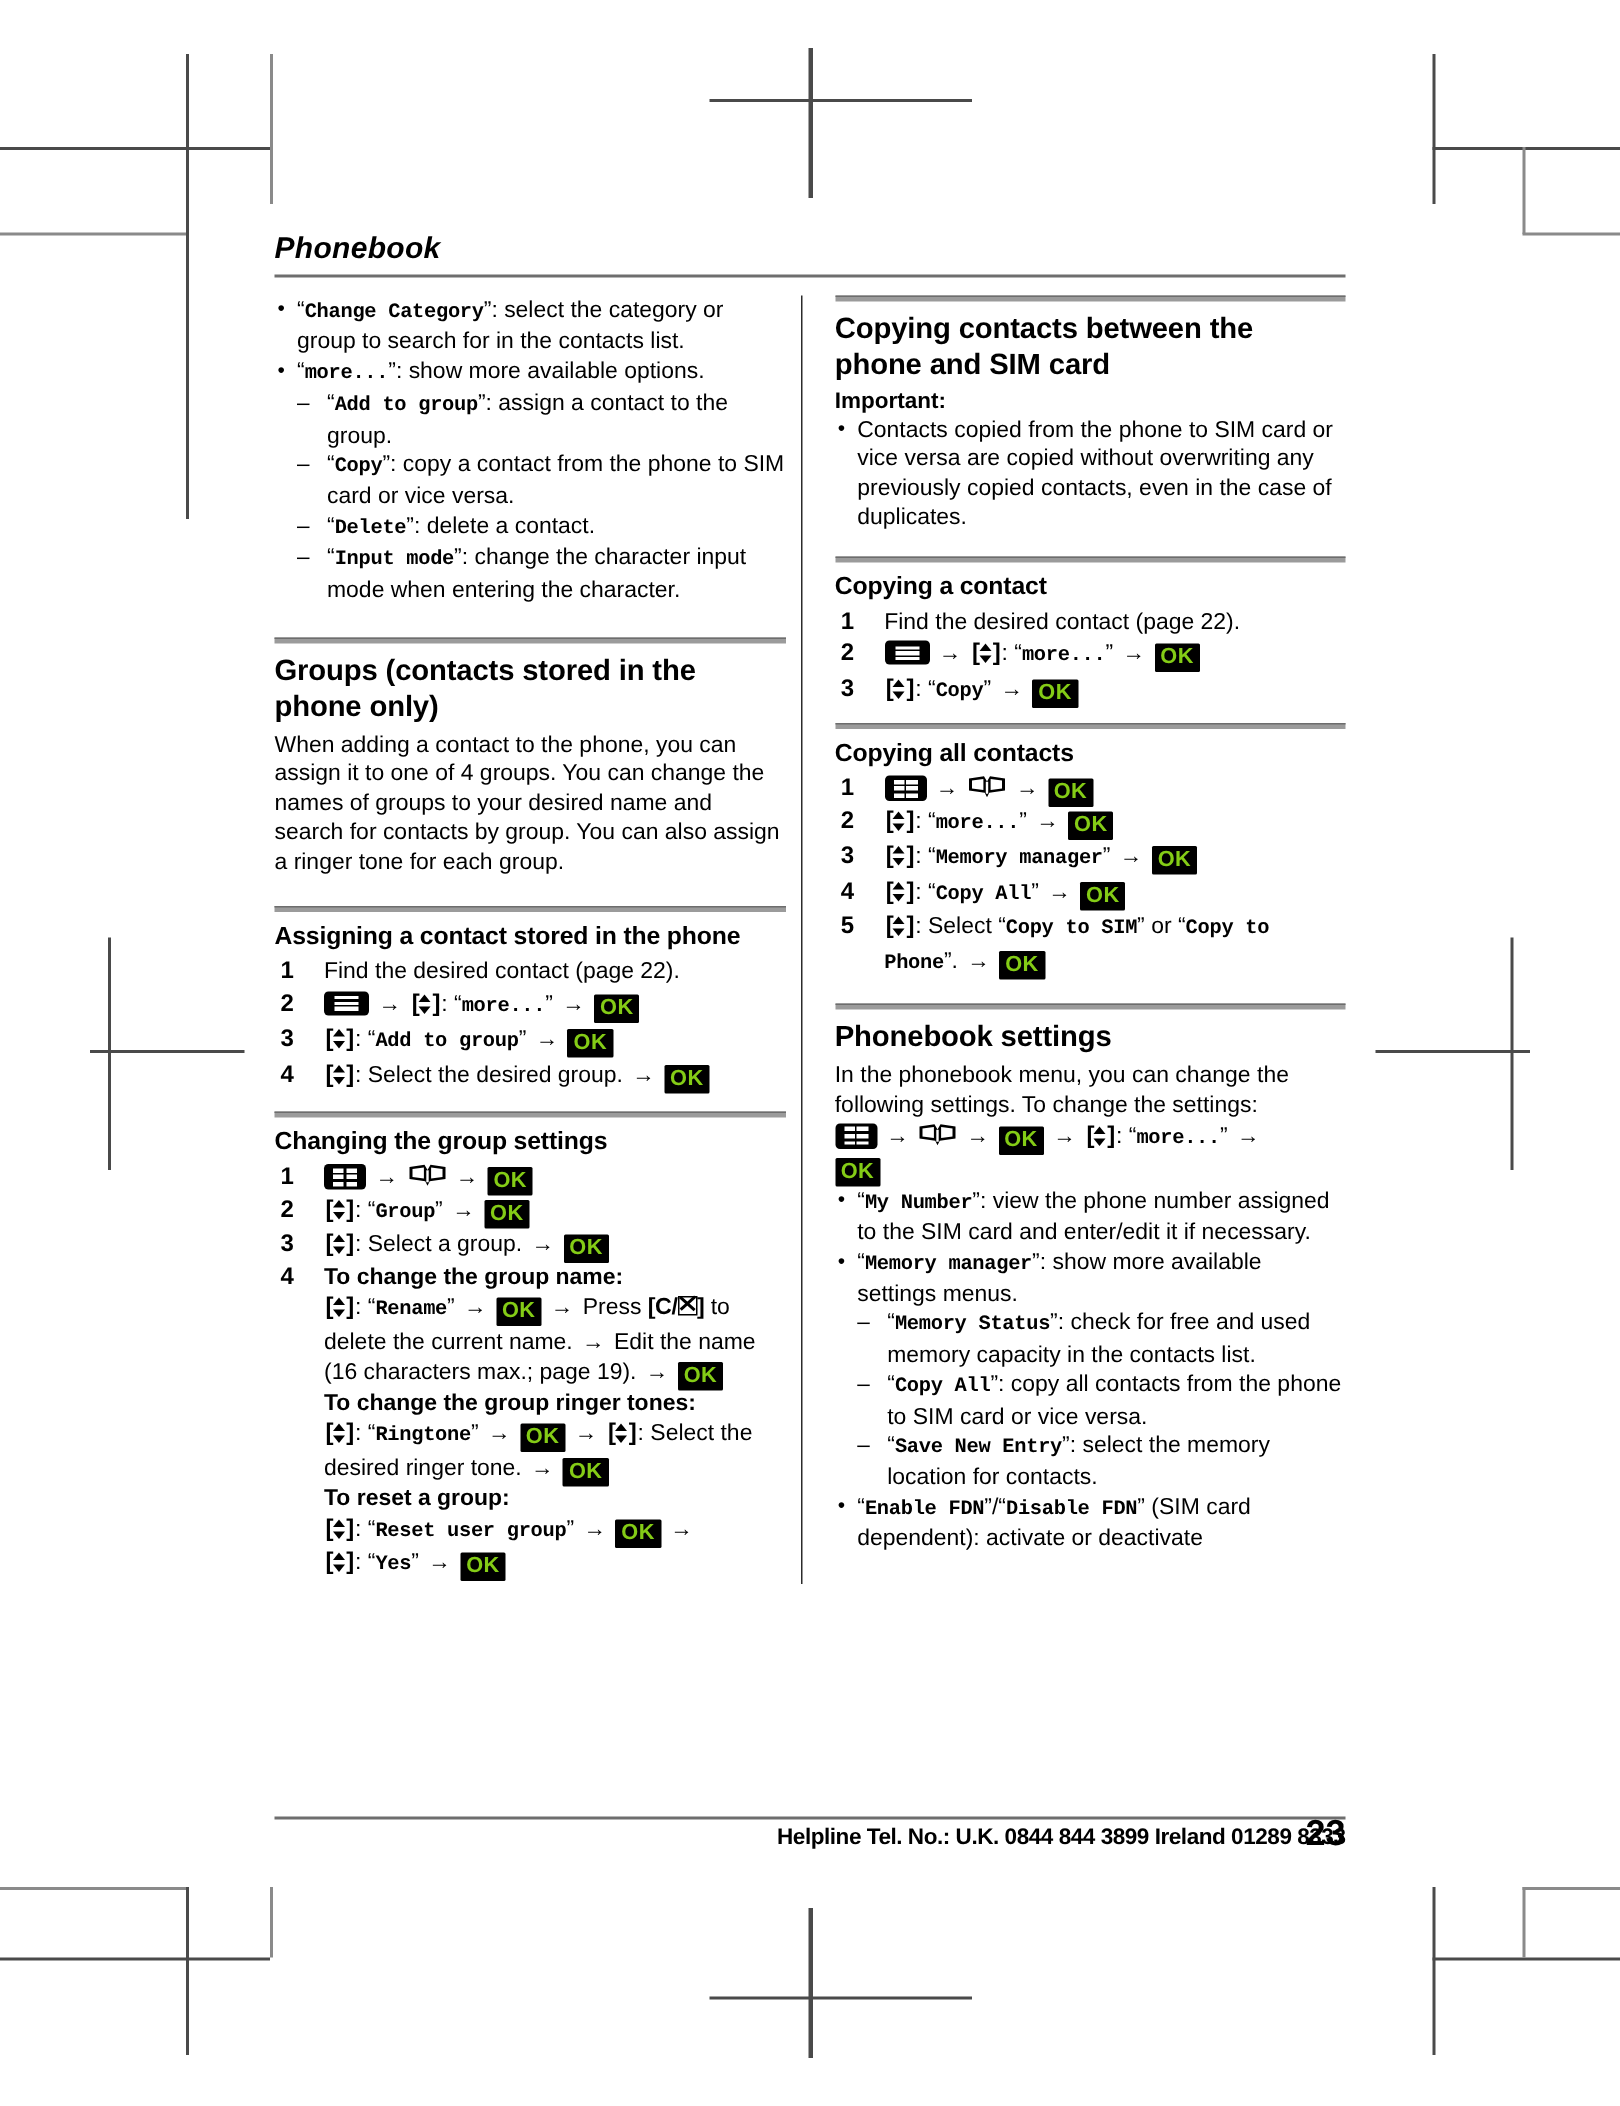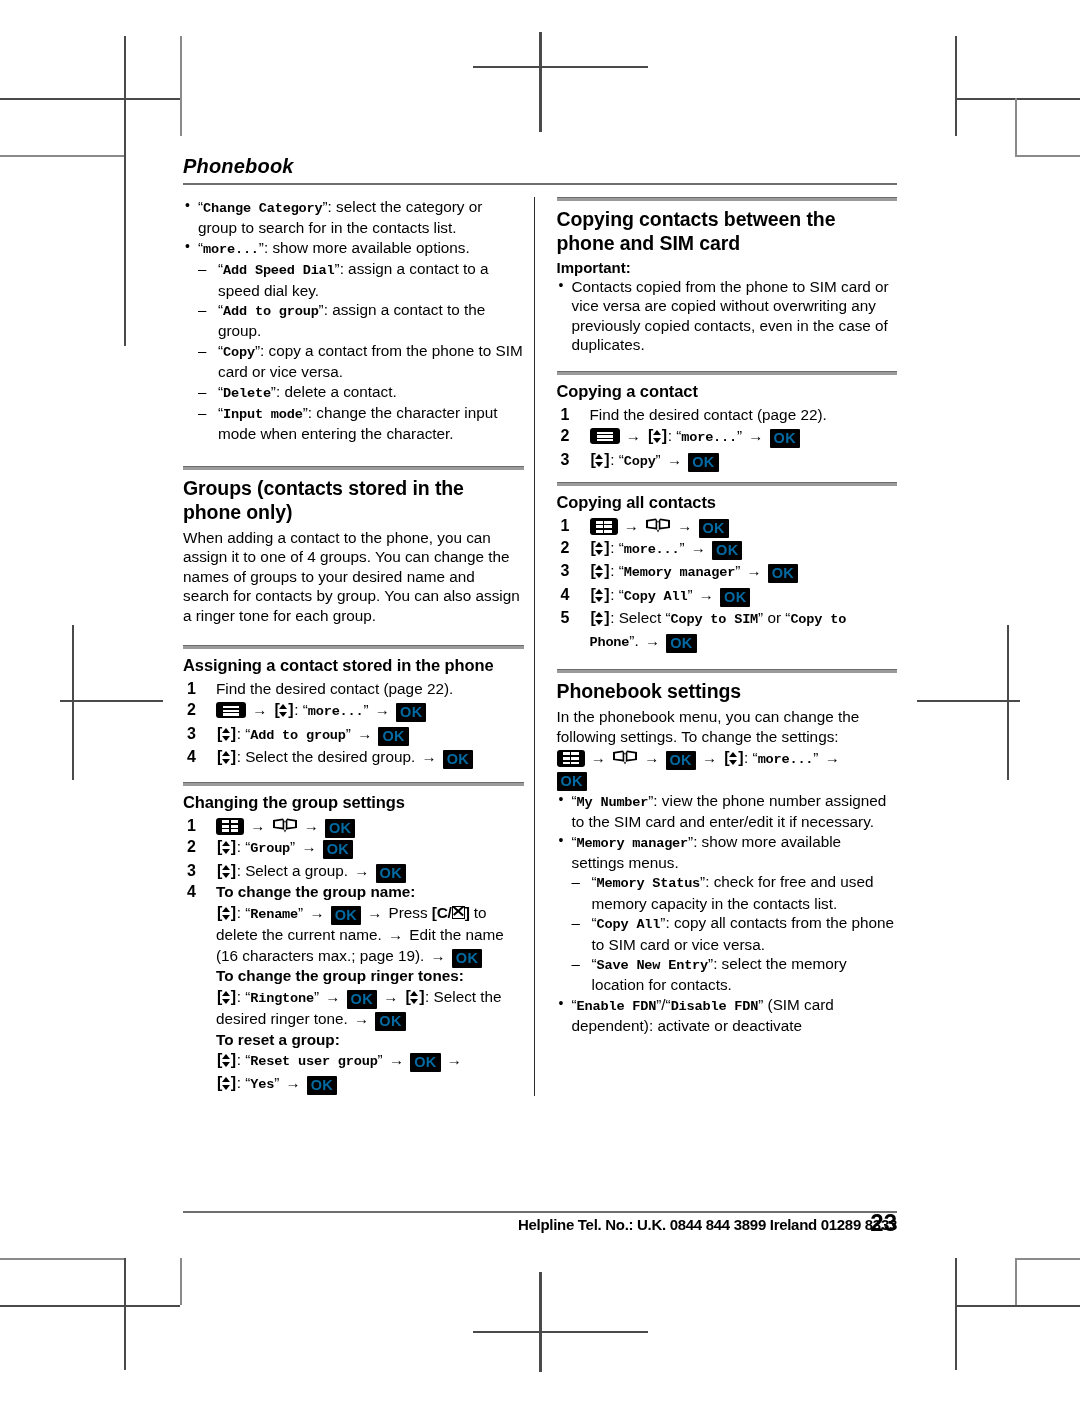--- a/index.html
+++ b/index.html
@@ -49,21 +49,21 @@
                      font-weight:bold;font-size:16px;}
 
   .mono{font-family:"Liberation Mono",monospace;font-size:13.6px;font-weight:bold;letter-spacing:-.2px;}
   .bld{font-weight:bold;}
   .arw{font-size:15px;padding:0 2px;}
 
   
   .k{display:inline-block;vertical-align:-3px;}
 
   
-  .k-ok{background:#000;color:#0369a1;font-weight:bold;font-size:14.5px;
+  .k-ok{background:#000;color:#84cc16;font-weight:bold;font-size:14.5px;
         padding:1px 4px 2px 4px;line-height:14px;letter-spacing:.3px;
         border-radius:1px;vertical-align:-2px;font-family:"Liberation Sans",sans-serif;}
 
   
   .k-menu{width:30px;height:16px;background:#000;border-radius:3px;position:relative;vertical-align:-3px;}
   .k-menu i{position:absolute;left:7px;width:16px;height:2.4px;background:#fff;display:block;}
   .k-menu i:nth-child(1){top:3.4px;}
   .k-menu i:nth-child(2){top:7.1px;}
   .k-menu i:nth-child(3){top:10.8px;}
 
@@ -147,21 +147,20 @@
   <div class="cols">
 
     <div class="col left">
 
       <ul class="b">
         <li>“<span class="mono">Change Category</span>”<span>: select the category or group to search for in the contacts list.</span></li>
         <li>“<span class="mono">more...</span>”<span>: show more available options.</span></li>
       </ul>
 
       <ul class="d">
-        <li>“<span class="mono">Add Speed Dial</span>”<span>: assign a contact to a speed dial key.</span></li>
         <li>“<span class="mono">Add to group</span>”<span>: assign a contact to the group.</span></li>
         <li>“<span class="mono">Copy</span>”<span>: copy a contact from the phone to SIM card or vice versa.</span></li>
         <li>“<span class="mono">Delete</span>”<span>: delete a contact.</span></li>
         <li>“<span class="mono">Input mode</span>”<span>: change the character input mode when entering the character.</span></li>
       </ul>
 
       <div class="sec-rule" style="margin-top:22px;"></div>
       <h2>Groups (contacts stored in the phone only)</h2>
       <p class="body">When adding a contact to the phone, you can assign it to one of 4 groups. You can change the names of groups to your desired name and search for contacts by group. You can also assign a ringer tone for each group.</p>
 

